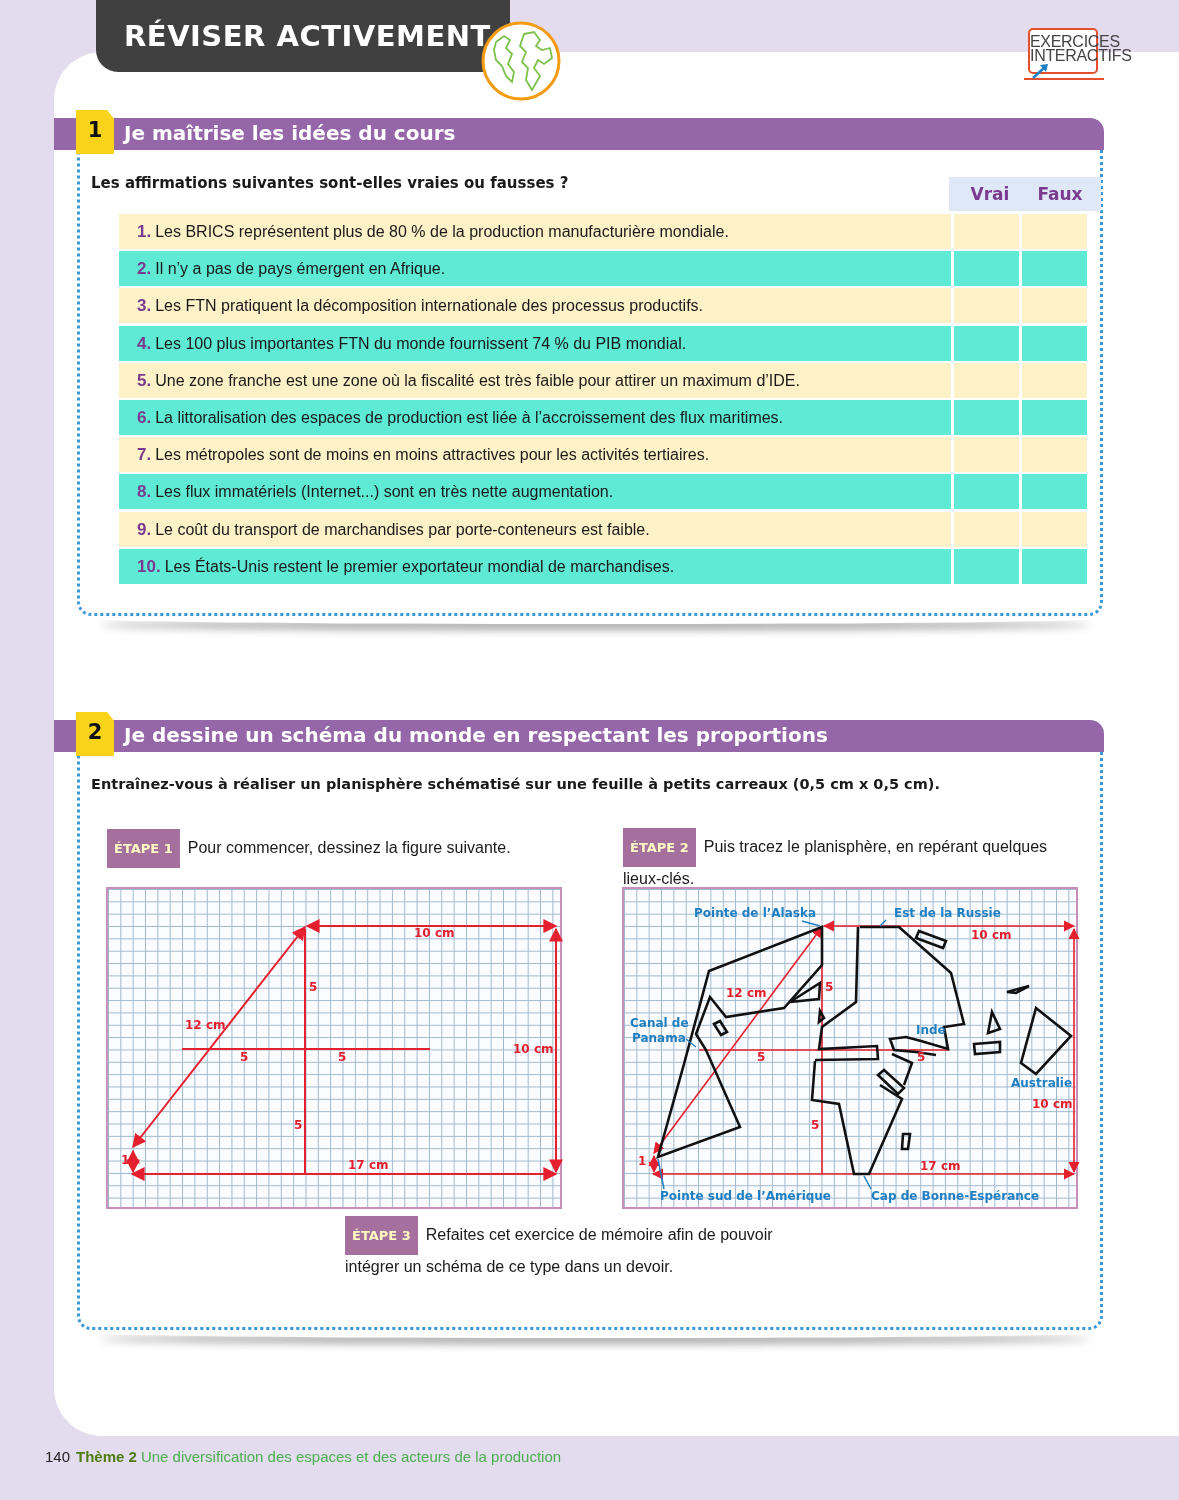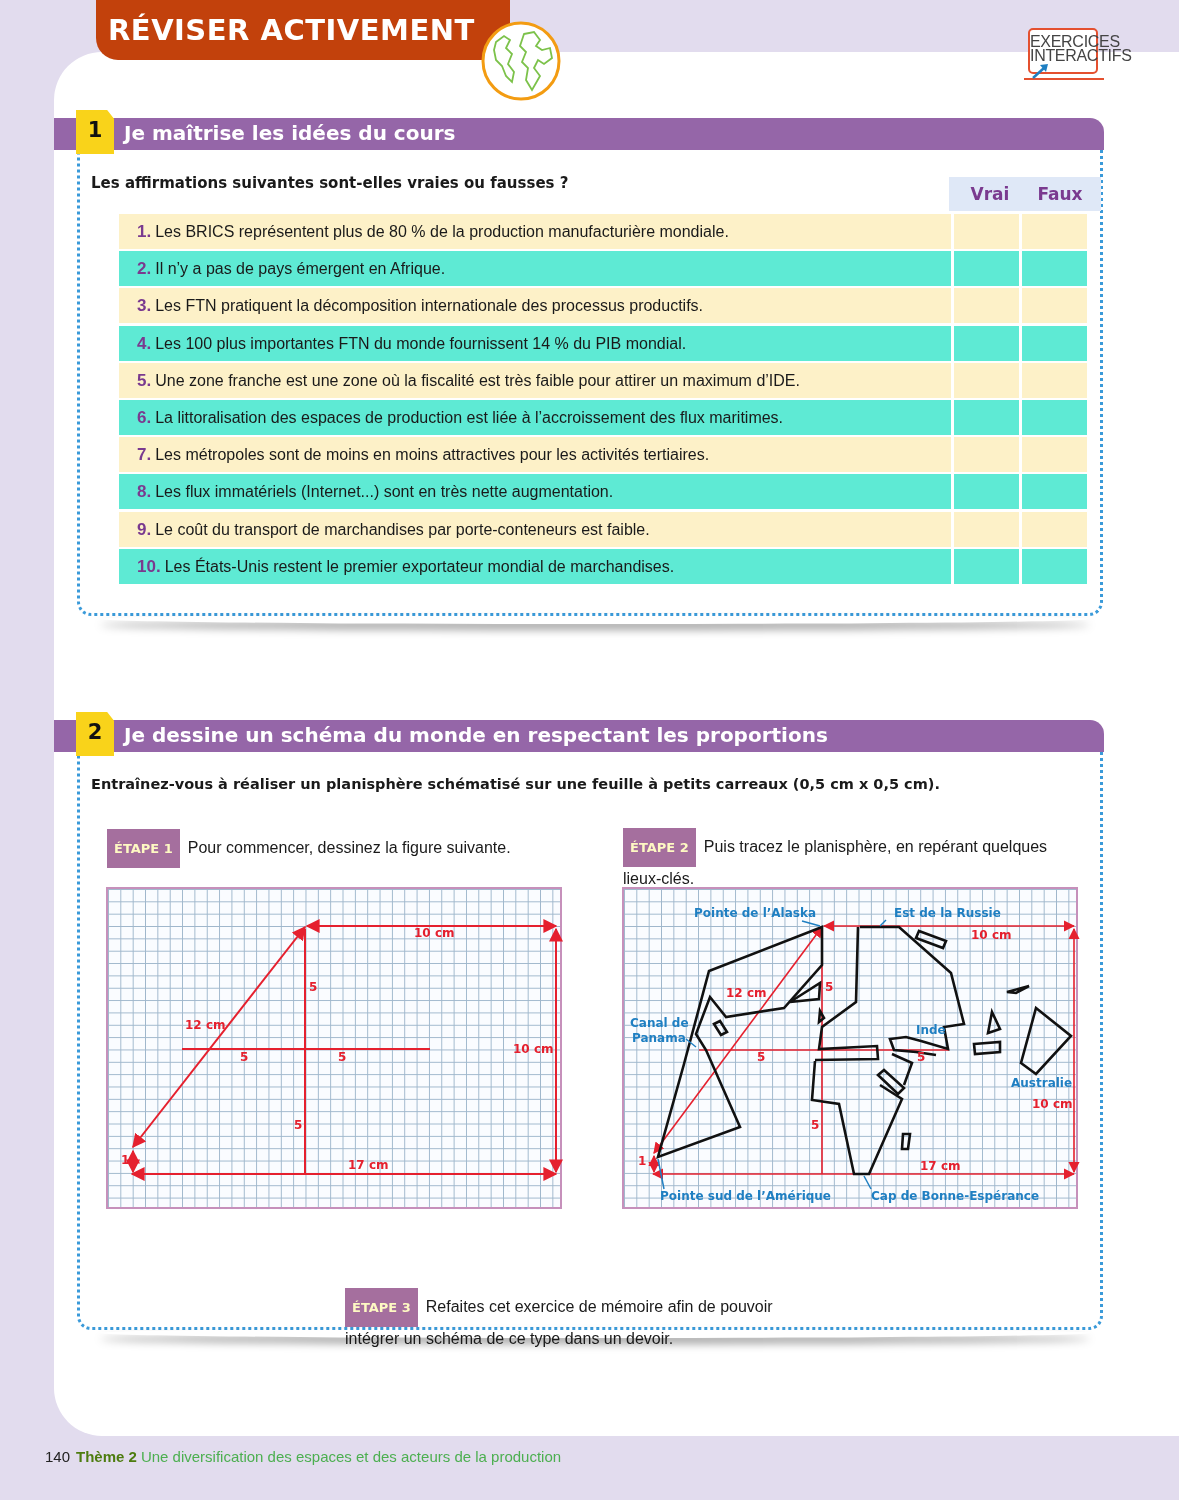--- a/index.html
+++ b/index.html
@@ -19,26 +19,26 @@
     background: #ffffff;
     border-top-left-radius: 48px;
     border-bottom-left-radius: 48px;
   }
   .top-band {
     position: absolute; left: 0; top: 0; width: 1179px; height: 52px;
     background: #e2dcee;
   }
   .title-tab {
     position: absolute; left: 96px; top: 0;
-    width: 414px; height: 60px;
-    background: #c2410c;
+    width: 414px; height: 72px;
+    background: #404040;
     border-bottom-left-radius: 22px;
     border-bottom-right-radius: 4px;
     display: flex; align-items: center;
-    padding-left: 12px;
+    padding-left: 28px;
   }
   .title-tab span {
     color: #ffffff;
     font-family: "DejaVu Sans", sans-serif;
     font-weight: bold;
     font-size: 29px;
     letter-spacing: 0.5px;
   }
   .globe {
     position: absolute; left: 480px; top: 20px;
@@ -218,21 +218,21 @@
     <div class="stmt"><span class="n">2.</span><span>Il n’y a pas de pays émergent en Afrique.</span></div>
     <div class="cell"></div>
     <div class="cell"></div>
   </div>
   <div class="row y">
     <div class="stmt"><span class="n">3.</span><span>Les FTN pratiquent la décomposition internationale des processus productifs.</span></div>
     <div class="cell"></div>
     <div class="cell"></div>
   </div>
   <div class="row b">
-    <div class="stmt"><span class="n">4.</span><span>Les 100 plus importantes FTN du monde fournissent 14 % du PIB mondial.</span></div>
+    <div class="stmt"><span class="n">4.</span><span>Les 100 plus importantes FTN du monde fournissent 74 % du PIB mondial.</span></div>
     <div class="cell"></div>
     <div class="cell"></div>
   </div>
   <div class="row y">
     <div class="stmt"><span class="n">5.</span><span>Une zone franche est une zone où la fiscalité est très faible pour attirer un maximum d’IDE.</span></div>
     <div class="cell"></div>
     <div class="cell"></div>
   </div>
   <div class="row b">
     <div class="stmt"><span class="n">6.</span><span>La littoralisation des espaces de production est liée à l’accroissement des flux maritimes.</span></div>
@@ -271,21 +271,21 @@
 </div>
 
 <div class="intro2">Entraînez-vous à réaliser un planisphère schématisé sur une feuille à petits carreaux (0,5 cm x 0,5 cm).</div>
 
 <div class="etape" style="left:107px; top:829px; width:470px;">
   <span class="tag">ÉTAPE 1</span><span>Pour commencer, dessinez la figure suivante.</span>
 </div>
 <div class="etape" style="left:623px; top:828px; width:450px;">
   <span class="tag">ÉTAPE 2</span><span>Puis tracez le planisphère, en repérant quelques lieux-clés.</span>
 </div>
-<div class="etape" style="left:345px; top:1288px; width:470px;">
+<div class="etape" style="left:345px; top:1216px; width:470px;">
   <span class="tag">ÉTAPE 3</span><span>Refaites cet exercice de mémoire afin de pouvoir intégrer un schéma de ce type dans un devoir.</span>
 </div>
 
 <div class="grid-box" style="left:106px; top:887px; width:456px; height:322px;">
   <svg width="456" height="322">
     <defs>
       <marker id="ar" viewBox="0 0 10 10" refX="9" refY="5" markerWidth="7" markerHeight="7" orient="auto-start-reverse">
         <path d="M0 0 L10 5 L0 10 Z" fill="#e5202e"></path>
       </marker>
     </defs>

